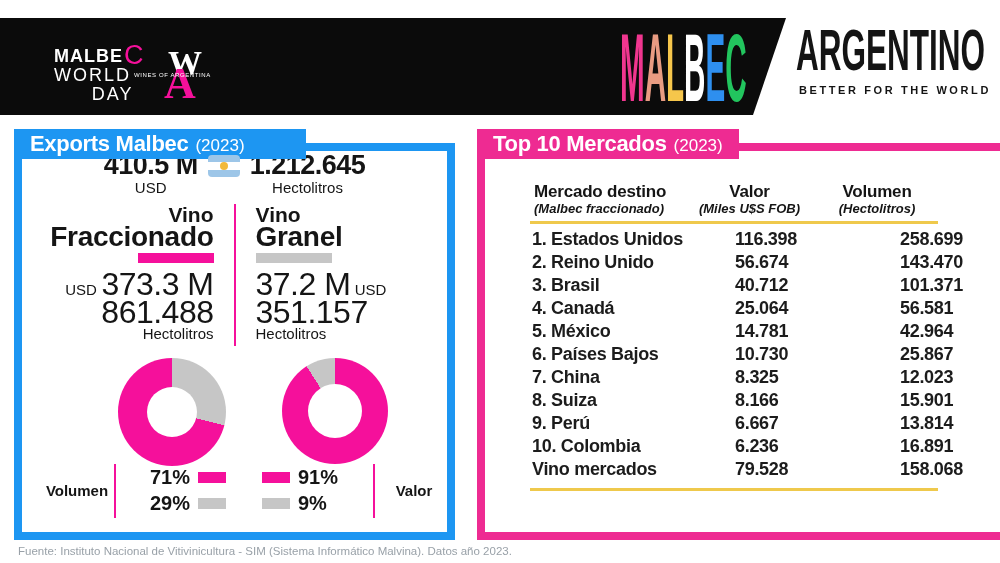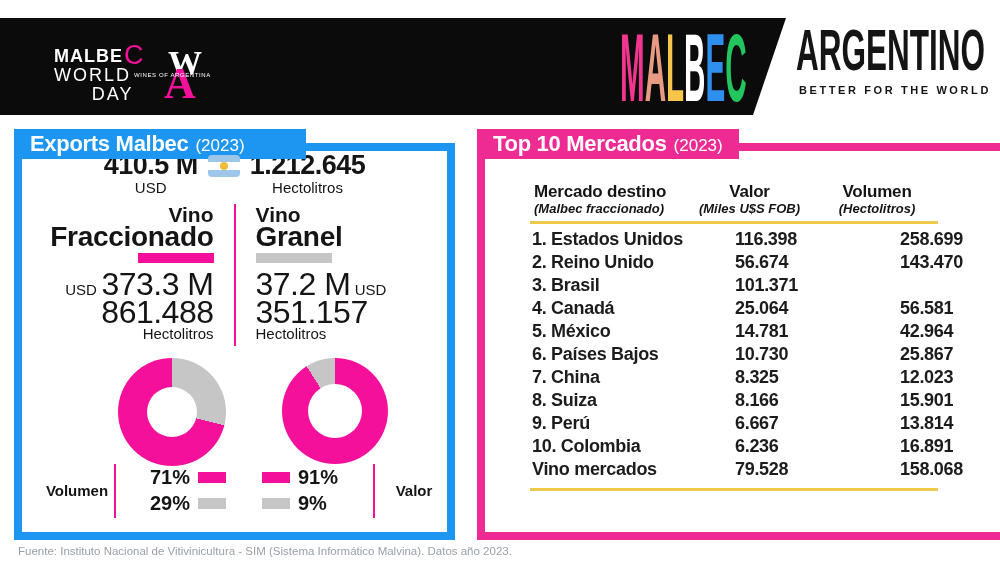--- a/index.html
+++ b/index.html
@@ -228,20 +228,21 @@
             <div class="td td-2">116.398</div>
             <div class="td td-3">258.699</div>
           </div>
         <div class="tr">
             <div class="td td-1">2. Reino Unido</div>
             <div class="td td-2">56.674</div>
             <div class="td td-3">143.470</div>
           </div>
         <div class="tr">
             <div class="td td-1">3. Brasil</div>
+            <div class="td td-2">40.712</div>
             <div class="td td-3">101.371</div>
           </div>
         <div class="tr">
             <div class="td td-1">4. Canadá</div>
             <div class="td td-2">25.064</div>
             <div class="td td-3">56.581</div>
           </div>
         <div class="tr">
             <div class="td td-1">5. México</div>
             <div class="td td-2">14.781</div>

